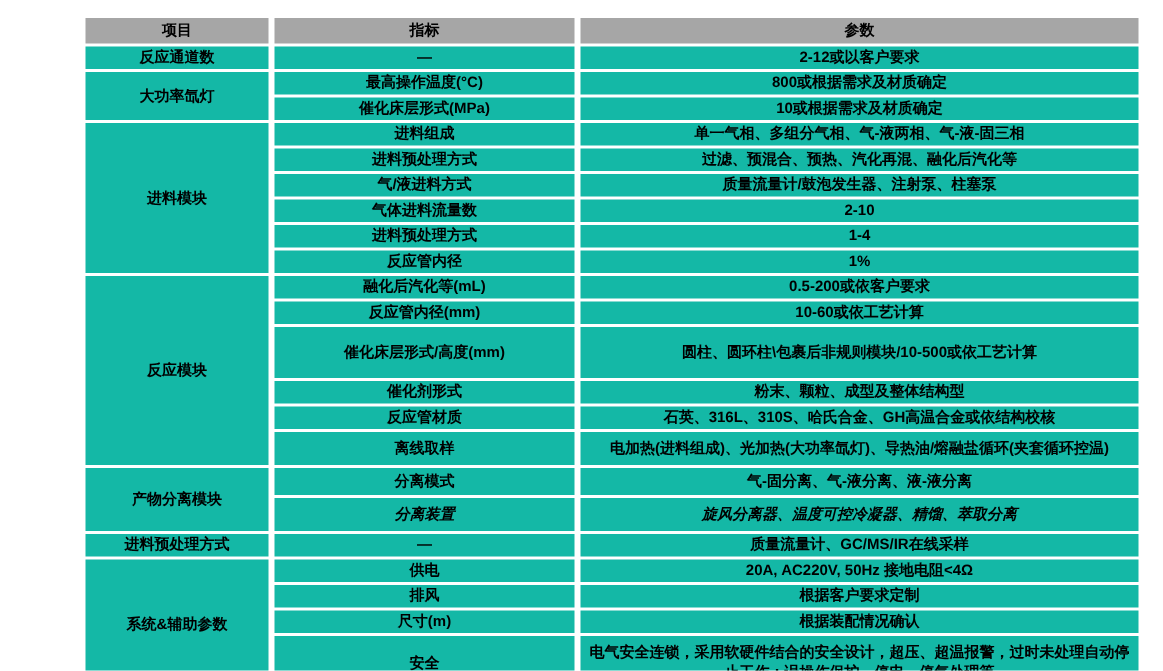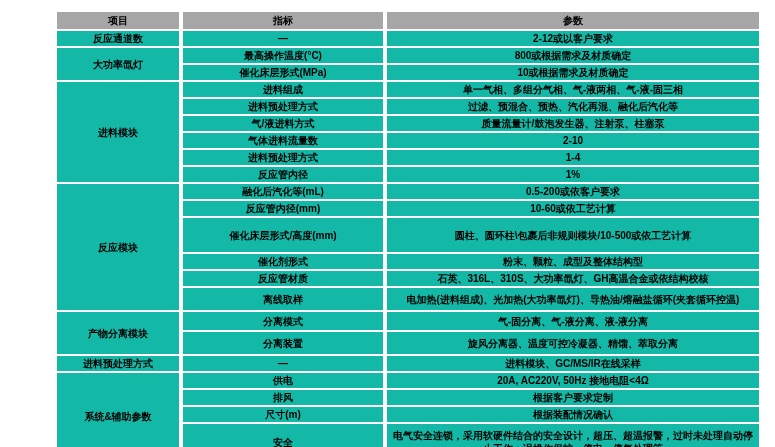--- a/index.html
+++ b/index.html
@@ -112,39 +112,39 @@
       <tr style="height: 34px; padding-left: 44px;">
         <td>催化床层形式/高度(mm)</td>
         <td>圆柱、圆环柱\包裹后非规则模块/10-500或依工艺计算</td>
       </tr>
       <tr>
         <td>催化剂形式</td>
         <td>粉末、颗粒、成型及整体结构型</td>
       </tr>
       <tr>
         <td>反应管材质</td>
-        <td>石英、316L、310S、大功率氙灯、GH高温合金或依结构校核</td>
+        <td>石英、316L、310S、哈氏合金、GH高温合金或依结构校核</td>
       </tr>
       <tr style="height: 22px;">
         <td>离线取样</td>
         <td>电加热(进料组成)、光加热(大功率氙灯)、导热油/熔融盐循环(夹套循环控温)</td>
       </tr>
       <tr style="height: 18px;">
         <td rowspan="2">产物分离模块</td>
         <td>分离模式</td>
         <td>气-固分离、气-液分离、液-液分离</td>
       </tr>
-      <tr style="height: 22px;">
+      <tr style="height: 22px; font-style: italic;">
         <td>分离装置</td>
         <td>旋风分离器、温度可控冷凝器、精馏、萃取分离</td>
       </tr>
       <tr>
         <td rowspan="1">进料预处理方式</td>
         <td>—</td>
-        <td>进料模块、GC/MS/IR在线采样</td>
+        <td>质量流量计、GC/MS/IR在线采样</td>
       </tr>
       <tr>
         <td rowspan="4">系统&amp;辅助参数</td>
         <td>供电</td>
         <td>20A, AC220V, 50Hz 接地电阻&lt;4Ω</td>
       </tr>
       <tr>
         <td>排风</td>
         <td>根据客户要求定制</td>
       </tr>

